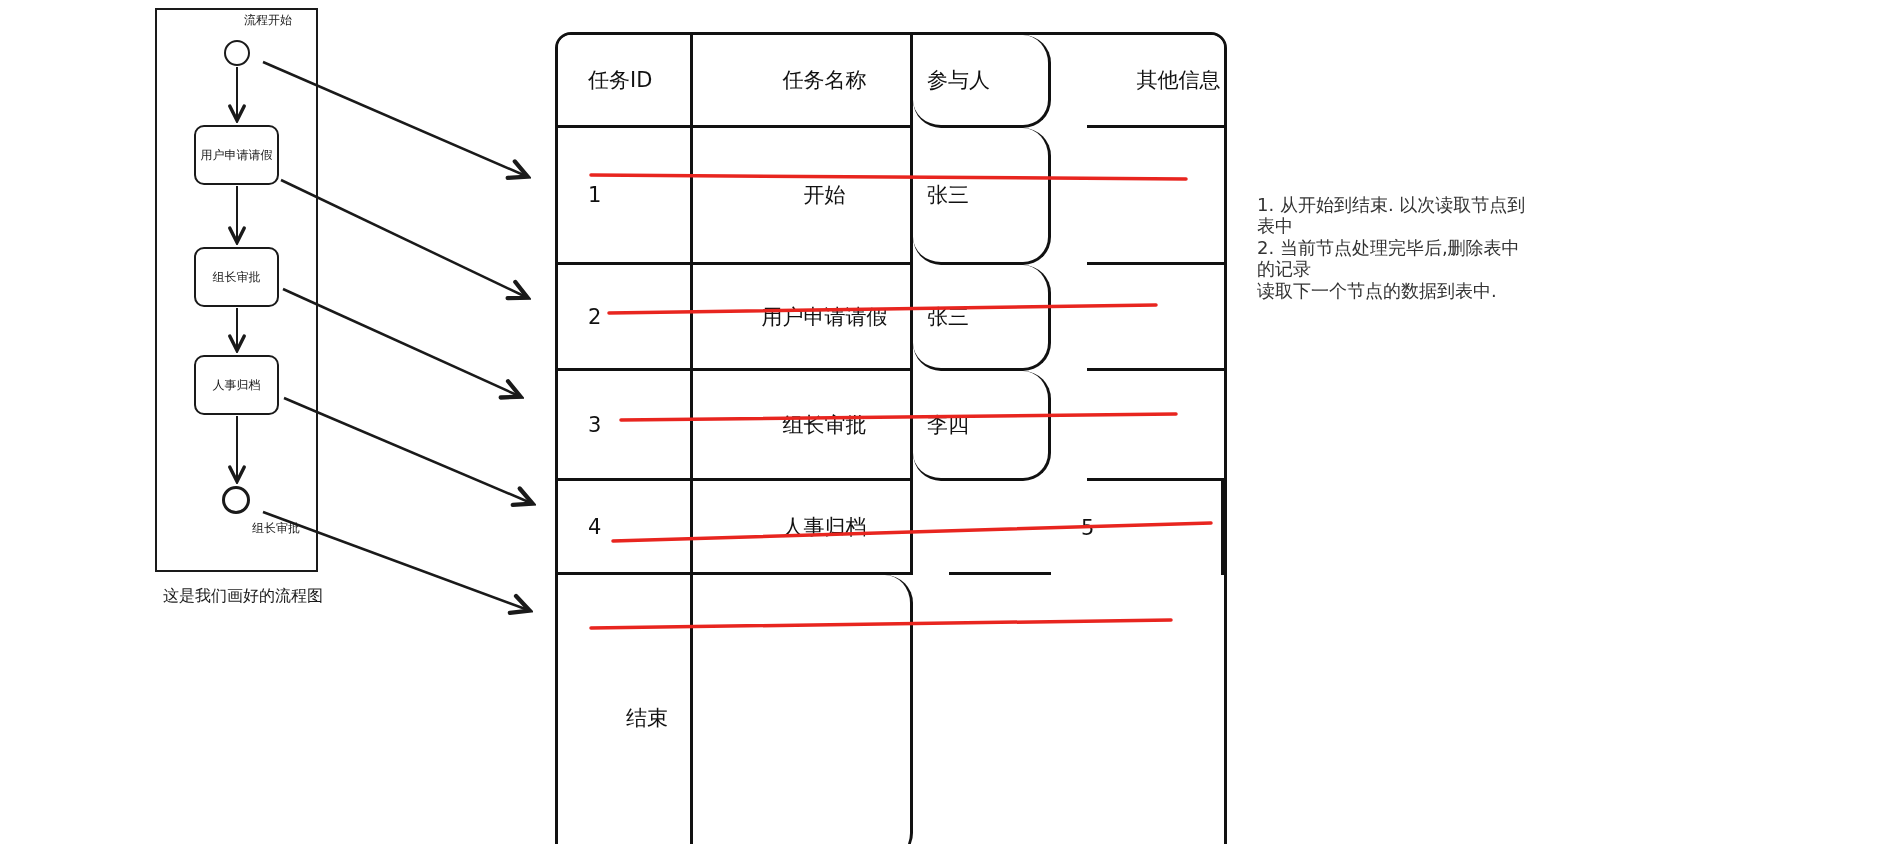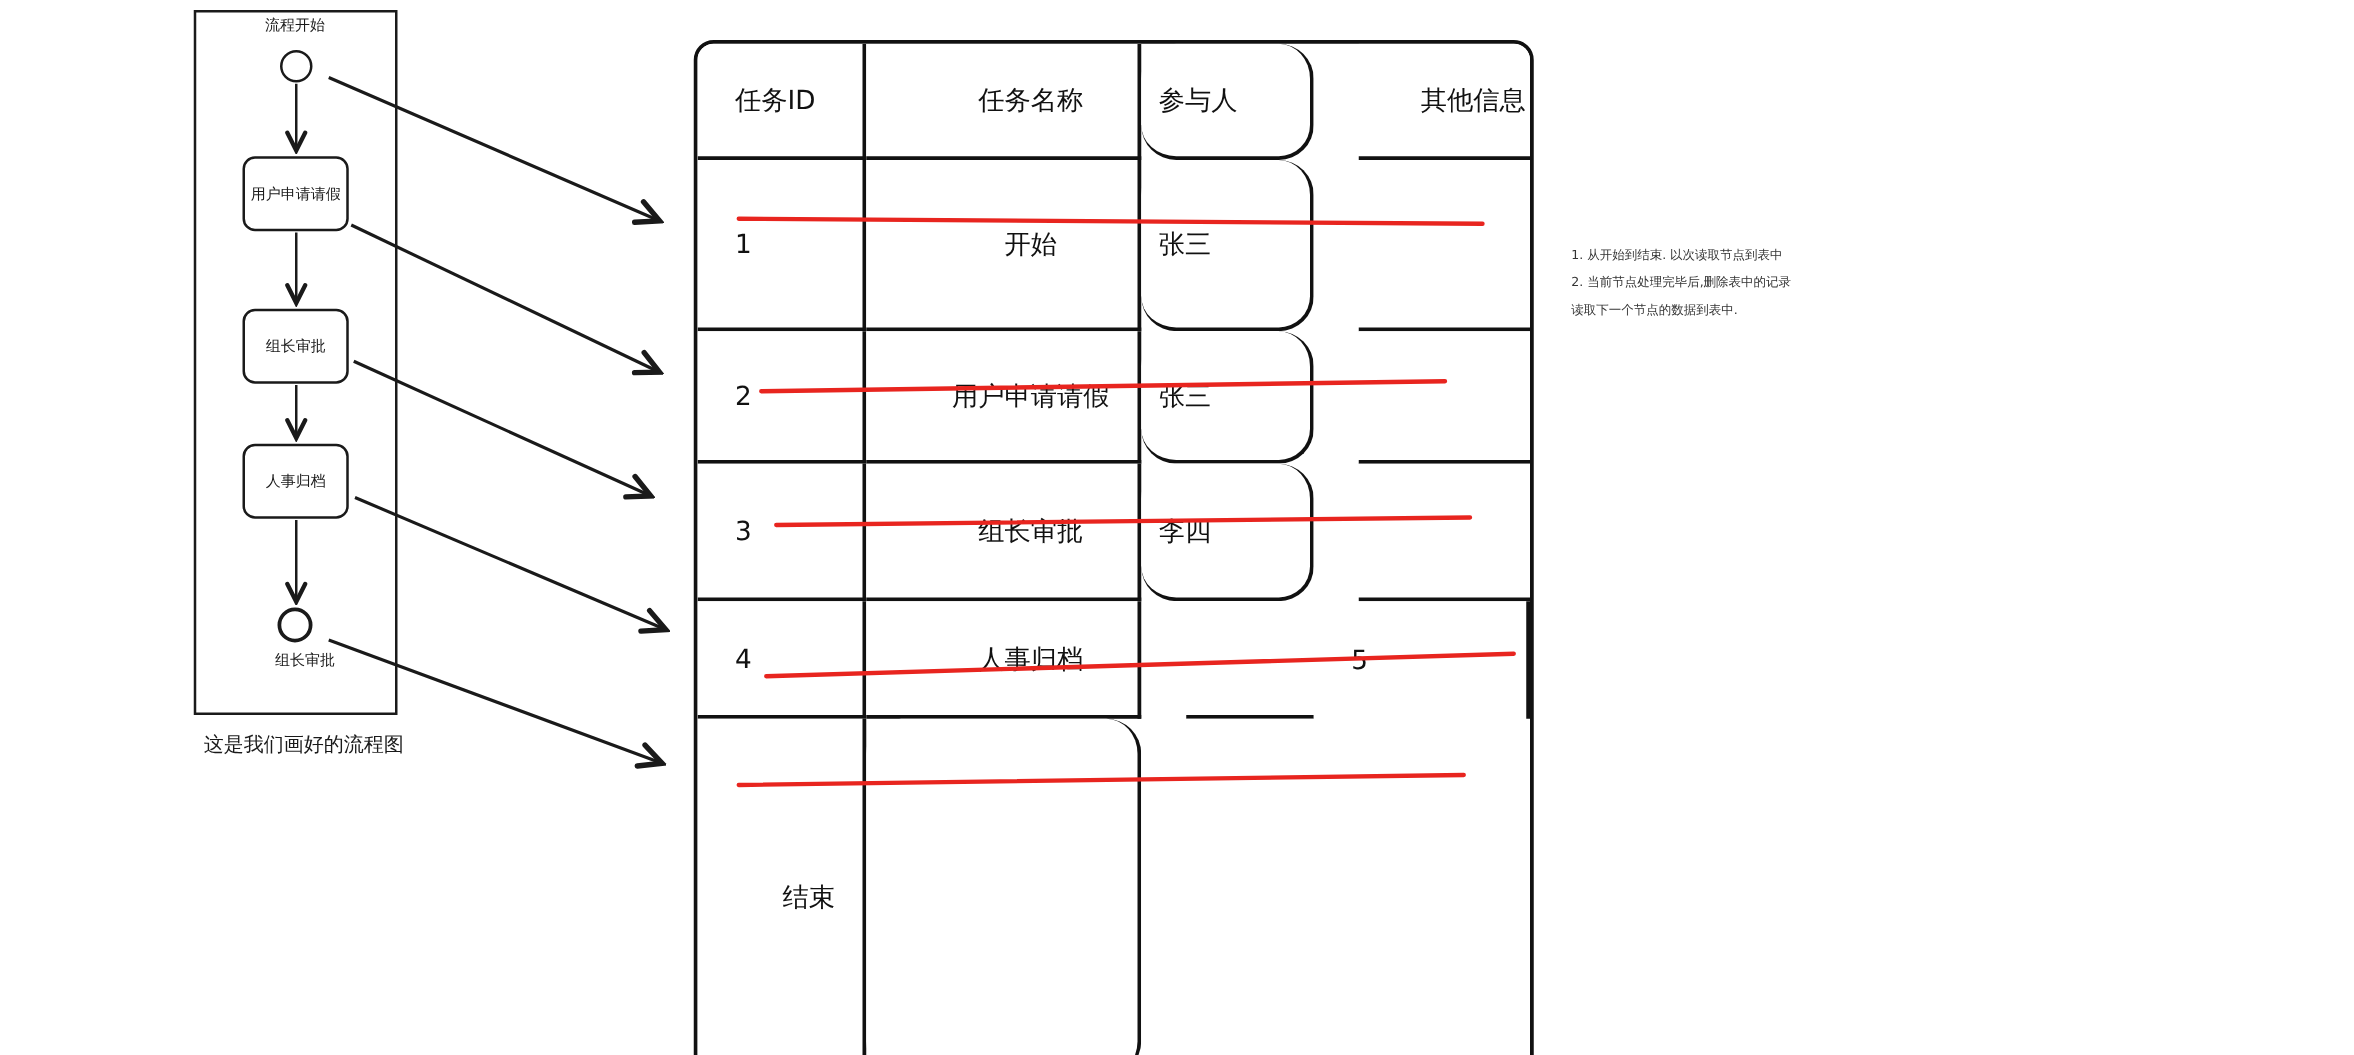--- a/index.html
+++ b/index.html
@@ -5,21 +5,21 @@
   * { margin:0; padding:0; box-sizing:border-box; }
   html,body { background:#ffffff; }
   body { font-family:"DejaVu Sans","Liberation Sans",sans-serif; color:#1a1a1a; }
   .canvas { position:relative; width:1883px; height:844px; background:#ffffff; overflow:hidden; }
 
   
   .overlay { position:absolute; left:0; top:0; width:1883px; height:844px; pointer-events:none; z-index:5; }
 
   
   .flow-box { position:absolute; left:155px; top:8px; width:163px; height:564px; border:2px solid #1a1a1a; background:#ffffff; }
-  .flow-label { position:absolute; font-size:12px; color:#1a1a1a; white-space:nowrap; }
+  .flow-label { position:absolute; font-size:12px; color:#1a1a1a; white-space:nowrap;margin-left:32px; }
   .start-label { left:212px; top:12px; }
   .end-label { left:220px; top:520px; }
   .circle { position:absolute; border-radius:50%; background:#ffffff; z-index:2; }
   .start-circle { left:224px; top:40px; width:26px; height:26px; border:2px solid #1a1a1a; }
   .end-circle { left:222px; top:486px; width:28px; height:28px; border:3px solid #1a1a1a; }
   .flow-node { position:absolute; left:194px; width:85px; height:60px; border:2px solid #1a1a1a;
                border-radius:10px; background:#ffffff; display:flex; align-items:center; justify-content:center;
                font-size:12px; text-align:center; z-index:2; padding:2px; }
   .node-1 { top:125px; }
   .node-2 { top:247px; }
@@ -34,21 +34,21 @@
   .cell { border-right:3px solid #111111; border-bottom:3px solid #111111;
           display:flex; align-items:center; font-size:21px; color:#111111; background:#ffffff; }
   .cell.last-col { border-right:none;margin-left:36px; }
   .cell.last-row { border-bottom:none; }
   .col-id { padding-left:30px; }
   .col-name { justify-content:center; text-align:left;padding-left:46px; }
   .col-part { padding-left:14px;border-radius:28px; }
   .head { font-size:21px; }
 
   
-  .notes { position:absolute; left:1257px; top:194px; width:280px; font-size:10px; line-height:21px; color:#333333; }
+  .notes { position:absolute; left:1257px; top:194px; width:280px; font-size:18px; line-height:21px; color:#333333; }
   .notes div { margin-bottom:1px; }
 </style>
 </head>
 <body>
 
 <div class="canvas">
 
   <div class="flow-box"></div>
 
   <div class="flow-label start-label">流程开始</div>

